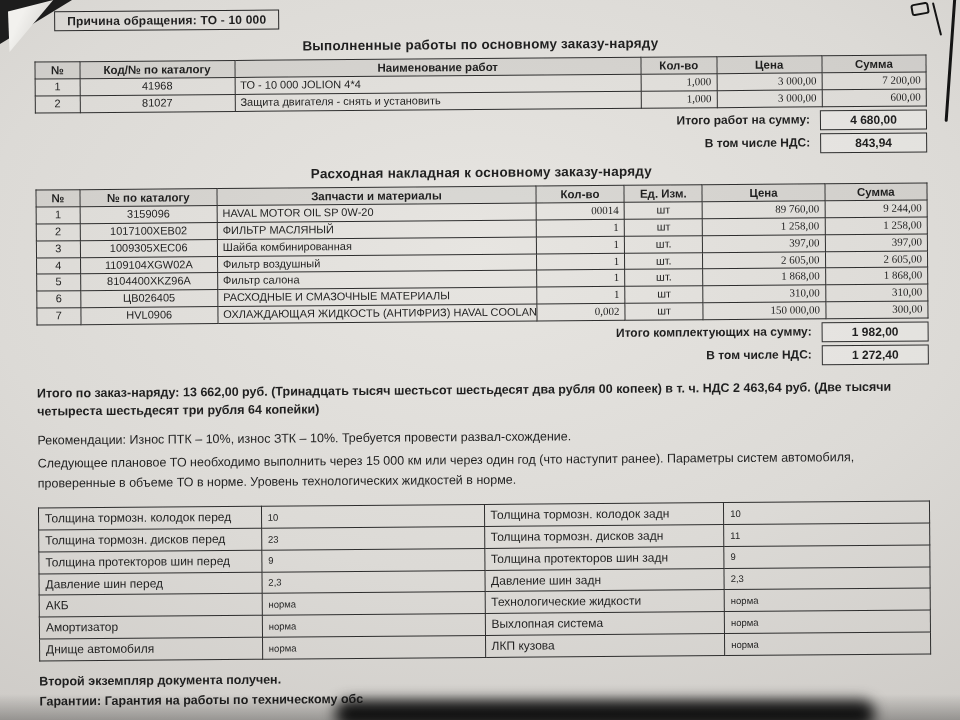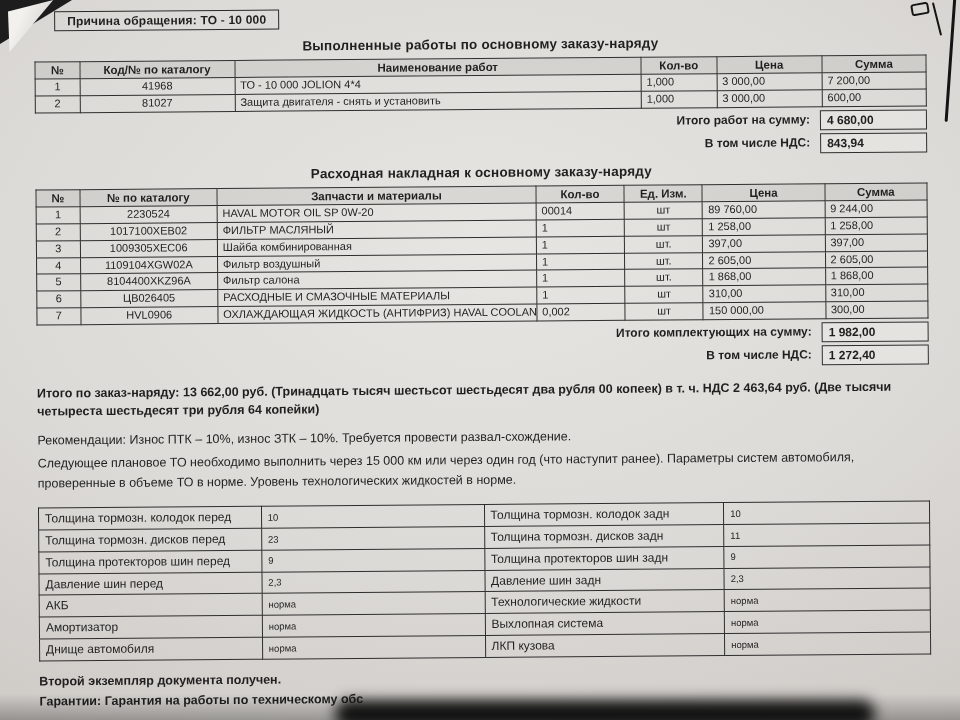--- a/index.html
+++ b/index.html
@@ -35,36 +35,36 @@
   }
   table.grid th, table.grid td{
     border:1px solid #2e2e2e;padding:1px 5px;
     overflow:hidden;white-space:nowrap;line-height:1.25;
   }
   table.grid th{
     font-weight:bold;text-align:center;font-size:11.5px;
     background:rgba(50,50,50,0.07);
   }
   td.c{text-align:center;}
-  td.r{}
+  td.r{text-align:right;font-family:Liberation Serif, serif;}
   td.wrap{white-space:normal;}
   
   .works-col-num{width:5%;} .works-col-code{width:17.4%;}
   .works-col-name{width:45.6%;} .works-col-qty{width:8.5%;}
   .works-col-price{width:11.8%;} .works-col-sum{width:11.7%;}
   
   .parts-col-num{width:4.9%;} .parts-col-code{width:15.4%;}
   .parts-col-name{width:35.8%;} .parts-col-qty{width:9.9%;}
   .parts-col-unit{width:8.8%;} .parts-col-price{width:13.7%;}
   .parts-col-sum{width:11.5%;}
   
   .totline{display:flex;justify-content:flex-end;margin-top:3px;font-size:12px;align-items:stretch;}
   .totlabel{font-weight:bold;padding:2px 10px 2px 0;}
   .totbox{
-    width:93px;border:1px solid #2e2e2e;text-align:left;
+    width:93px;border:1px solid #2e2e2e;text-align:center;
     font-weight:bold;padding:2px 6px;background:rgba(255,255,255,0.22);
   }
   .summary{
     font-weight:bold;font-size:12.5px;line-height:1.5;
     margin:13px 0 10px 0;
   }
   .recs{font-size:12.5px;line-height:1.55;margin:0 0 4px 0;}
   
   table.insp{
     width:100%;border-collapse:collapse;table-layout:fixed;
@@ -193,21 +193,21 @@
         <th>Запчасти и материалы</th>
         <th>Кол-во</th>
         <th>Ед. Изм.</th>
         <th>Цена</th>
         <th>Сумма</th>
       </tr>
     </thead>
     <tbody>
       <tr>
         <td class="c">1</td>
-        <td class="c">2230524</td>
+        <td class="c">3159096</td>
         <td>HAVAL MOTOR OIL SP 0W-20</td>
         <td class="r">00014</td>
         <td class="c">шт</td>
         <td class="r">89 760,00</td>
         <td class="r">9 244,00</td>
       </tr>
       <tr>
         <td class="c">2</td>
         <td class="c">1017100XEB02</td>
         <td>ФИЛЬТР МАСЛЯНЫЙ</td>

